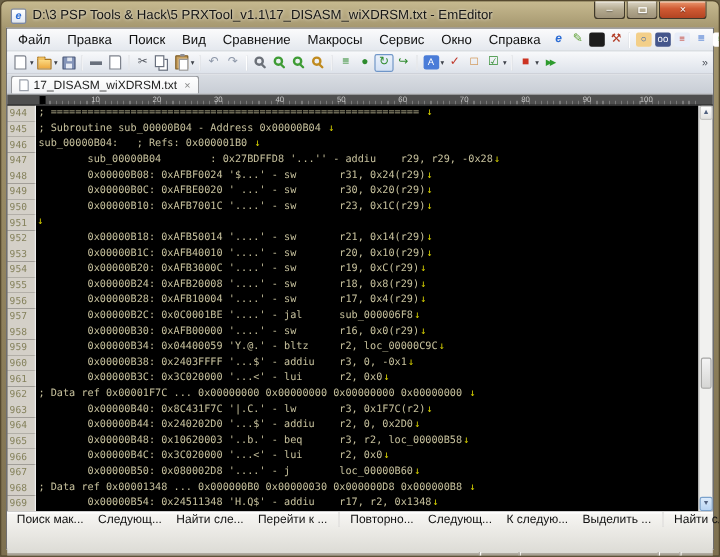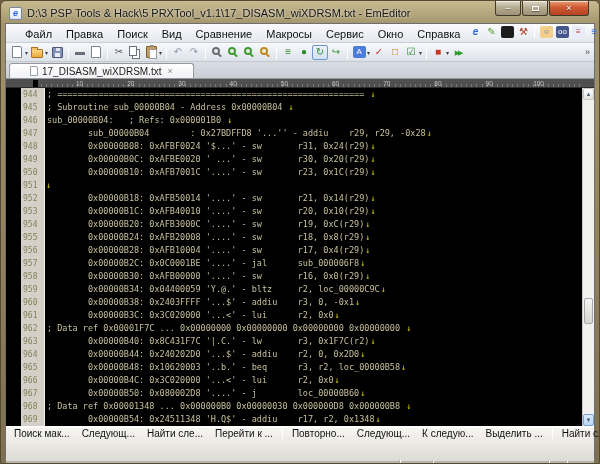--- a/index.html
+++ b/index.html
@@ -13,22 +13,22 @@
   .title{font-size:11px;color:#151515;text-shadow:0 0 3px rgba(255,255,255,.85);white-space:nowrap;overflow:hidden;}
   .caps{position:absolute;top:0;right:10px;display:flex;z-index:5;}
   .cap{width:26px;height:15px;margin-left:1px;border:1px solid #40392a;border-top:none;border-radius:0 0 3px 3px;
     display:flex;align-items:center;justify-content:center;color:#fff;font-size:9px;line-height:1;
     background:linear-gradient(#ded8c8,#b3a98f 50%,#9d9178);box-shadow:inset 0 1px 0 rgba(255,255,255,.65);
     text-shadow:0 1px 1px rgba(0,0,0,.5);cursor:default;}
   .cap.close{width:40px;background:linear-gradient(#eb9d74,#d05a33 45%,#b24423);}
   .maxg{width:7px;height:5px;border:1px solid #fff;box-shadow:0 1px 1px rgba(0,0,0,.35);}
   
   .client{border:1px solid #6e6e70;background:#fff;height:435px;display:flex;flex-direction:column;}
-  .menubar{height:19px;flex:none;display:flex;align-items:flex-start;background:linear-gradient(#fbfbfc,#e4e8ee);
-    border-bottom:1px solid #c9cdd4;padding:0 12px;}
+  .menubar{height:19px;flex:none;display:flex;align-items:center;background:linear-gradient(#fbfbfc,#e4e8ee);
+    border-bottom:1px solid #c9cdd4;padding:0 2px;}
   .mi{font-size:11px;color:#111;padding:2px 7px;}
   .tbicons{margin-left:auto;display:flex;align-items:center;}
   .toolbar{height:19px;flex:none;display:flex;align-items:center;background:linear-gradient(#f8f9fb,#dde2ea);
     border-bottom:1px solid #c5c9d0;padding:0 3px;}
   .icn{width:16px;height:15px;display:flex;align-items:center;justify-content:center;font-size:10px;line-height:1;
     border:1px solid transparent;border-radius:2px;flex:none;}
   .icn.sel{border:1px solid #6f96c8;background:linear-gradient(#eaf1fb,#d3e1f5);}
   .bi{font-style:italic;font-weight:bold;}
   .tile{display:flex;align-items:center;justify-content:center;width:13px;height:12px;border-radius:2px;font-size:8px;}
   .dd{font-size:6px;color:#3c4048;margin:0 1px 0 0;}
@@ -42,33 +42,33 @@
   .t-floppy::after{content:"";position:absolute;left:2px;bottom:0;width:5px;height:4px;background:#e8ecf4;}
   .t-copy{width:8px;height:10px;background:#fff;border:1px solid #69707e;box-shadow:3px 3px 0 -1px #fff,3px 3px 0 0 #69707e;margin:-3px 3px 0 -2px;}
   .t-paste{width:11px;height:12px;background:#c8a05e;border:1px solid #7c5a22;border-radius:1px;position:relative;}
   .t-paste::before{content:"";position:absolute;left:3px;top:-2px;width:4px;height:2px;background:#8f8f96;border-radius:1px;}
   .t-paste::after{content:"";position:absolute;left:2px;top:2px;width:6px;height:8px;background:#fff;border:1px solid #9a9a9a;}
   .t-mag{width:8px;height:8px;border:2px solid currentColor;border-radius:50%;position:relative;margin:0 3px 2px 0;}
   .t-mag::after{content:"";position:absolute;width:5px;height:2px;background:currentColor;right:-4px;bottom:-3px;transform:rotate(45deg);border-radius:1px;}
   
   .tabbar{height:17px;flex:none;background:linear-gradient(#d9dde3,#c8cdd5);display:flex;align-items:flex-end;padding:2px 3px 0;border-bottom:1px solid #97999d;}
   .tab{display:flex;align-items:center;gap:4px;background:linear-gradient(#ffffff,#f1f2f4);border:1px solid #97999d;border-bottom:none;
-    border-radius:3px 3px 0 0;padding:1px 20px;height:15px;font-size:10px;color:#222;}
+    border-radius:3px 3px 0 0;padding:1px 6px;height:15px;font-size:10px;color:#222;}
   .tabdoc{width:8px;height:10px;background:#fff;border:1px solid #9aa0aa;border-radius:0 2px 0 0;flex:none;}
   .tabx{color:#8a8a8a;font-size:9px;margin-left:2px;}
   
   .ruler{height:9px;flex:none;background:#4f4f4f;position:relative;overflow:hidden;border-bottom:1px solid #2c2c2c;}
   .ruler::before{content:"";position:absolute;left:26px;right:12px;bottom:0;height:3px;
     background:repeating-linear-gradient(90deg,transparent 0 4.12px,#7a7a7a 4.12px 5.12px);}
   .rmark{position:absolute;left:27px;top:1px;width:5px;height:7px;background:#000;}
   .tick{position:absolute;top:0;font-size:6.5px;color:#c6c6c6;transform:translateX(-100%);line-height:9px;}
   
   .editor{flex:none;height:338px;background:#000;position:relative;overflow:hidden;}
   .code{margin-right:12px;}
-  .row{display:flex;height:13px;line-height:13px;font-family:"DejaVu Sans Mono",monospace;margin-left:15px;}
+  .row{display:flex;height:13px;line-height:13px;font-family:"DejaVu Sans Mono",monospace;}
   .ln{width:24px;flex:none;background:#d4d0c8;color:#84815b;font-size:8px;padding-left:2px;border-right:1px solid #efefef;}
   .tx{color:#c6c09c;font-size:8.5px;white-space:pre;padding-left:2px;}
   .eol{color:#d8d200;font-size:8.5px;margin-left:1px;}
   .vscroll{position:absolute;top:0;right:0;bottom:0;width:12px;background:#f1f1ef;border-left:1px solid #c9c9c7;display:flex;flex-direction:column;justify-content:space-between;}
   .sarr{height:12px;display:flex;align-items:center;justify-content:center;font-size:6px;color:#51617f;
     background:linear-gradient(#fdfdfd,#e2e2e0);border:1px solid #c4c4c2;border-radius:2px;}
   .sarr.dn{background:linear-gradient(#dcebfb,#b9d4f2);border-color:#7ba2cc;}
   .thumb{position:absolute;left:1px;right:1px;top:62%;height:26px;background:linear-gradient(#f4f4f4,#d6d6d4);
     border:1px solid #a7a7a5;border-radius:2px;}
   

